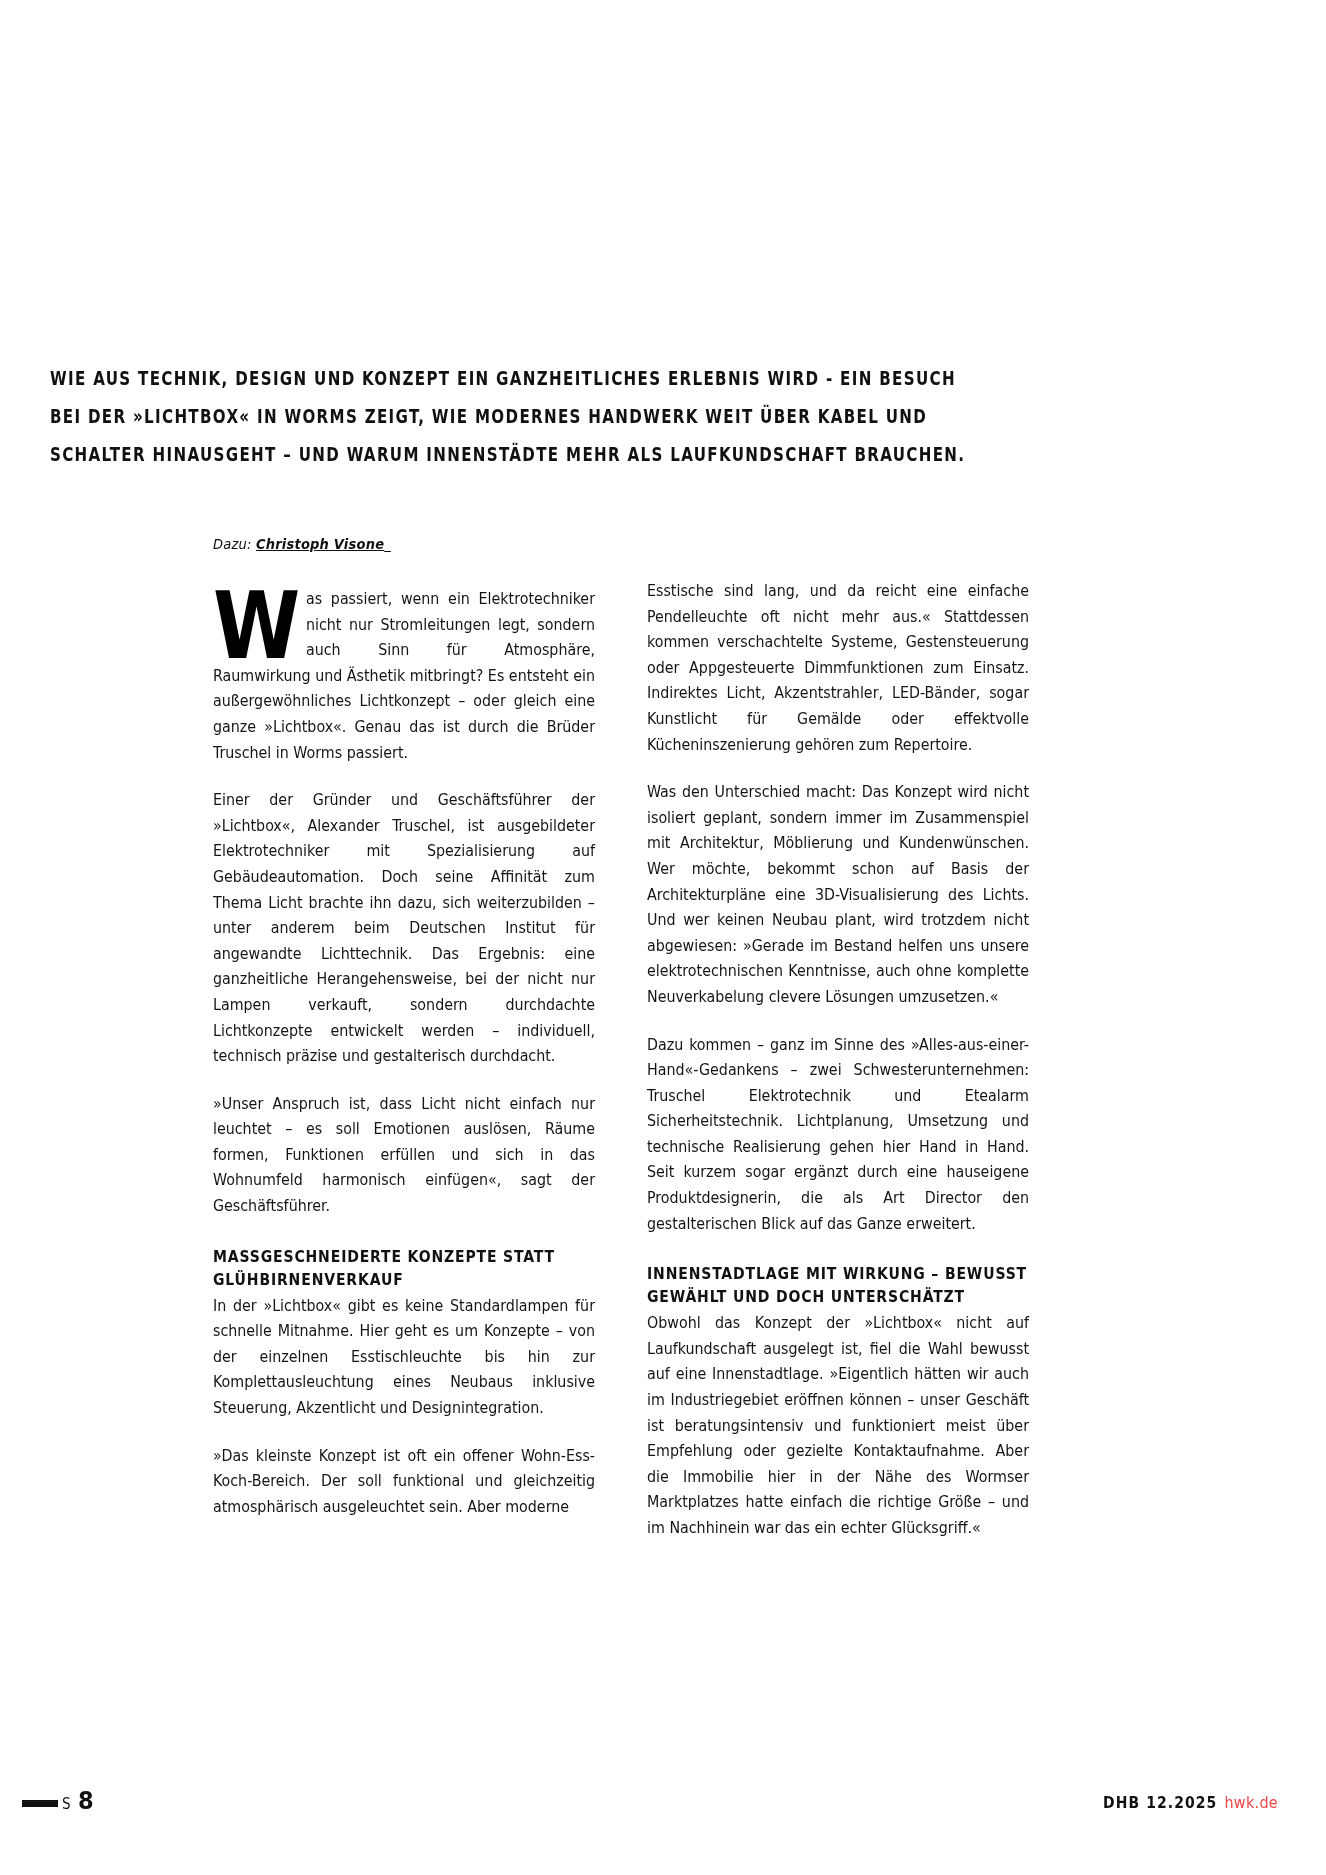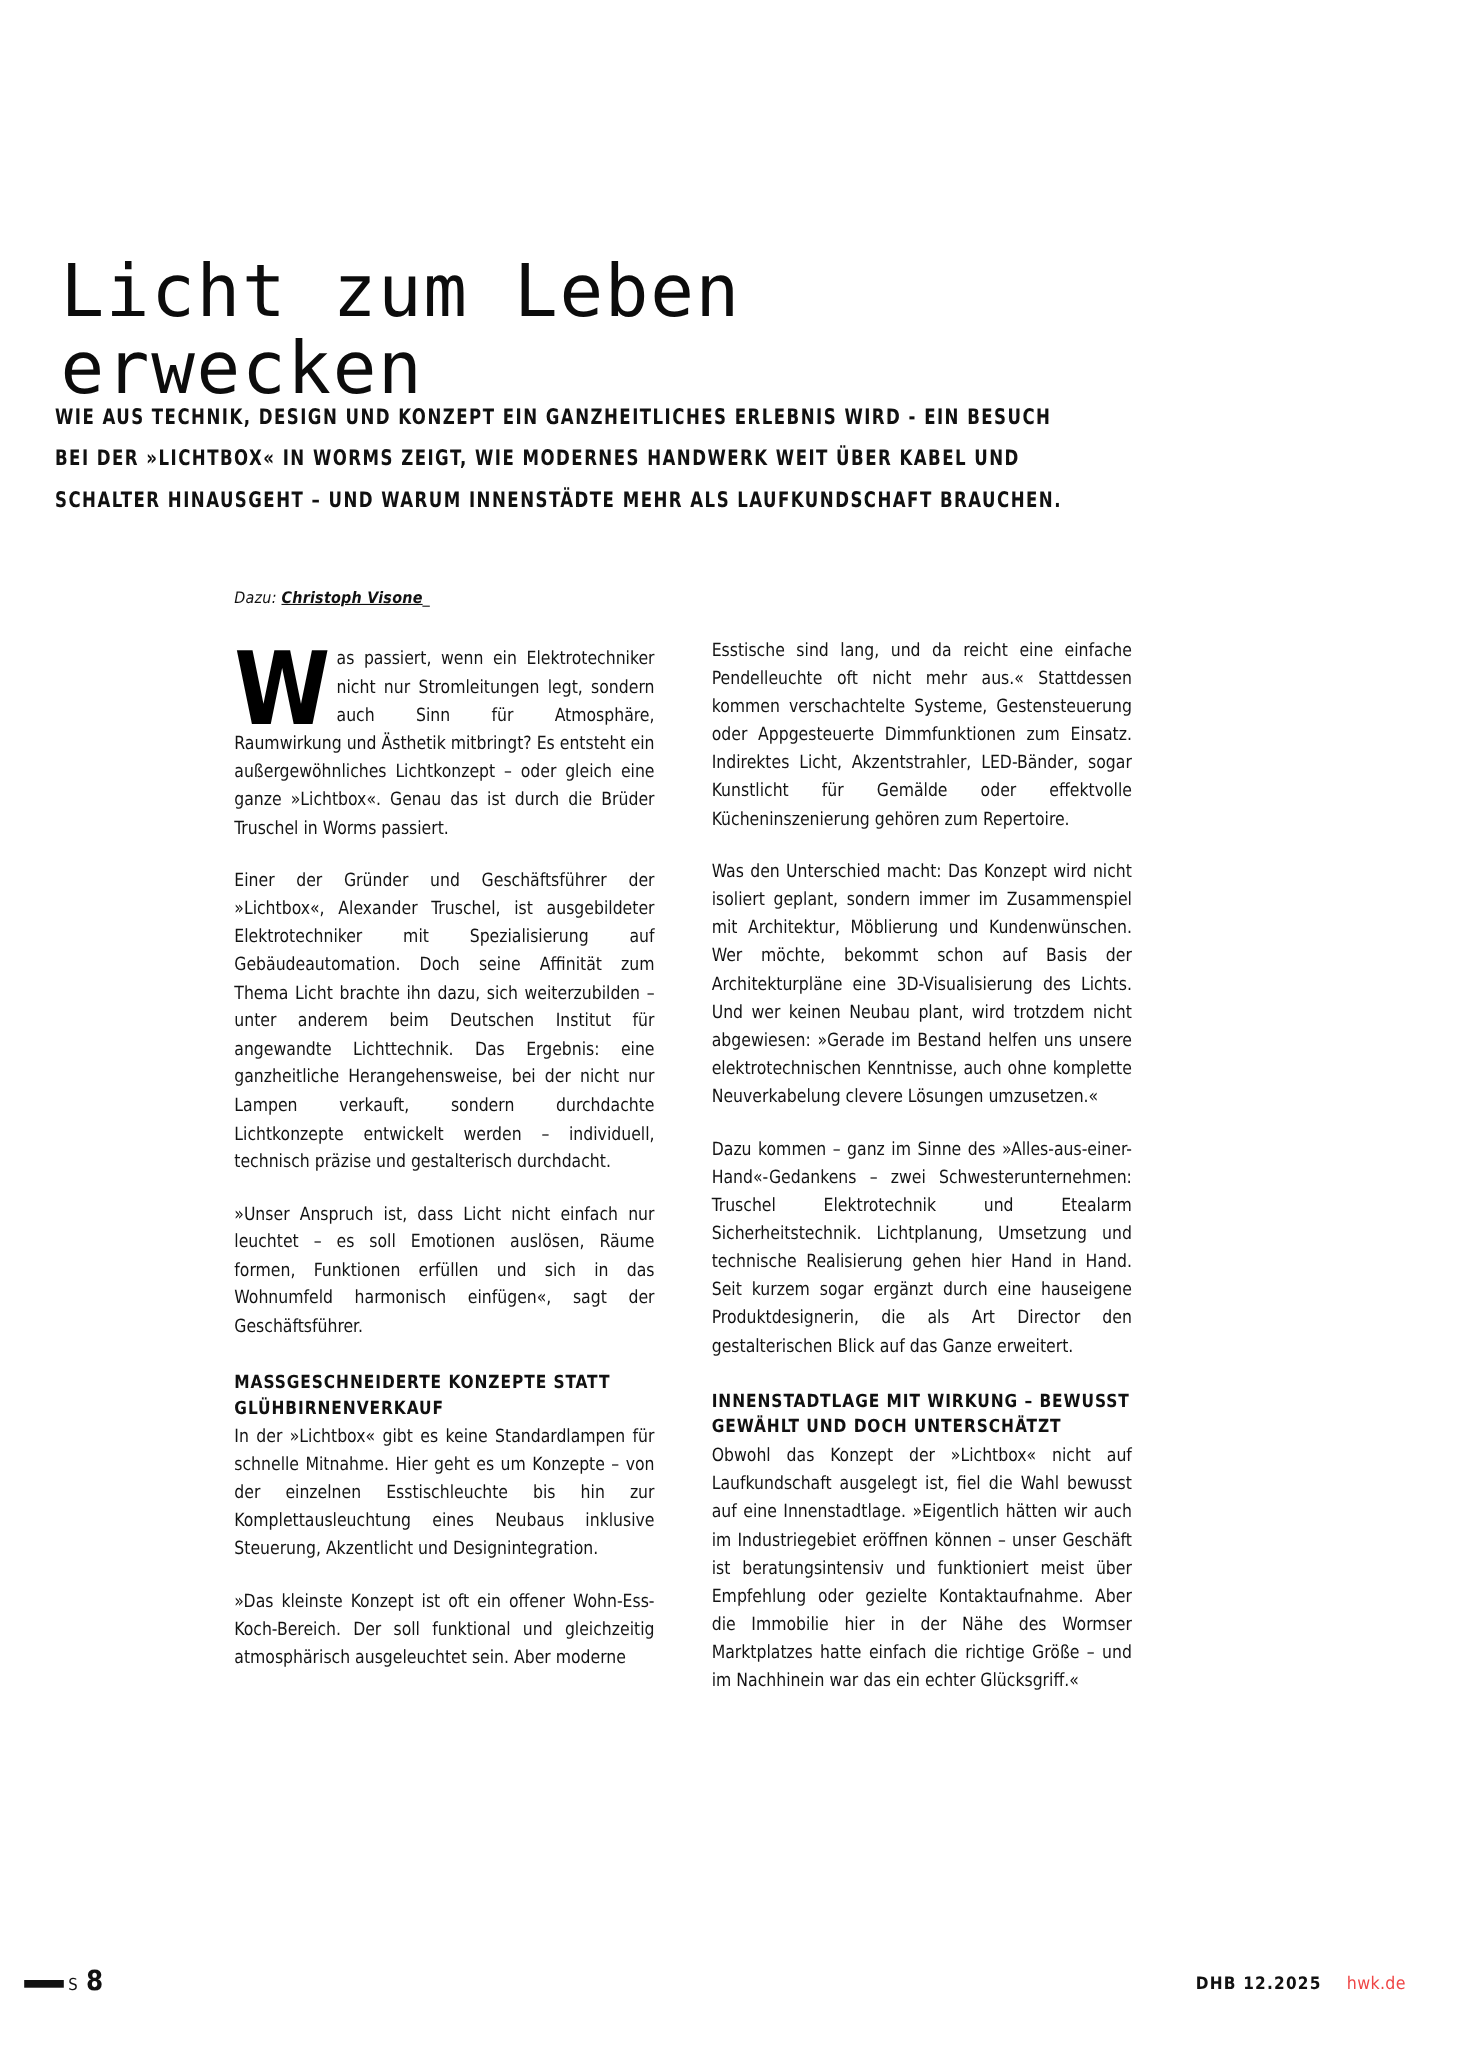--- a/index.html
+++ b/index.html
@@ -151,43 +151,41 @@
     font-weight: 700;
     color: #111111;
   }
 
   .colophon {
     position: absolute;
     right: 48px;
     top: 1793px;
     display: flex;
     align-items: baseline;
-    gap: 23px;
+    gap: 7px;
     font-family: "DejaVu Sans Condensed", "Liberation Sans", sans-serif;
   }
   .colophon-issue {
     font-size: 15.5px;
     font-weight: 700;
     letter-spacing: 1.1px;
     color: #111111;
   }
   .colophon-url {
     font-size: 16px;
     font-weight: 400;
     letter-spacing: 0.3px;
     color: #ef4444;
   }
 </style>
 </head>
 <body>
 
 <div class="page">
 
-  <h1 class="headline">Licht zum Leben
-erwecken</h1>
 
   <div class="deck">
     <div class="deck-line">WIE AUS TECHNIK, DESIGN UND KONZEPT EIN GANZHEITLICHES ERLEBNIS WIRD - EIN BESUCH</div>
     <div class="deck-line">BEI DER »LICHTBOX« IN WORMS ZEIGT, WIE MODERNES HANDWERK WEIT ÜBER KABEL UND</div>
     <div class="deck-line">SCHALTER HINAUSGEHT – UND WARUM INNENSTÄDTE MEHR ALS LAUFKUNDSCHAFT BRAUCHEN.</div>
   </div>
 
   <div class="col col-left">
 
     <div class="byline">

